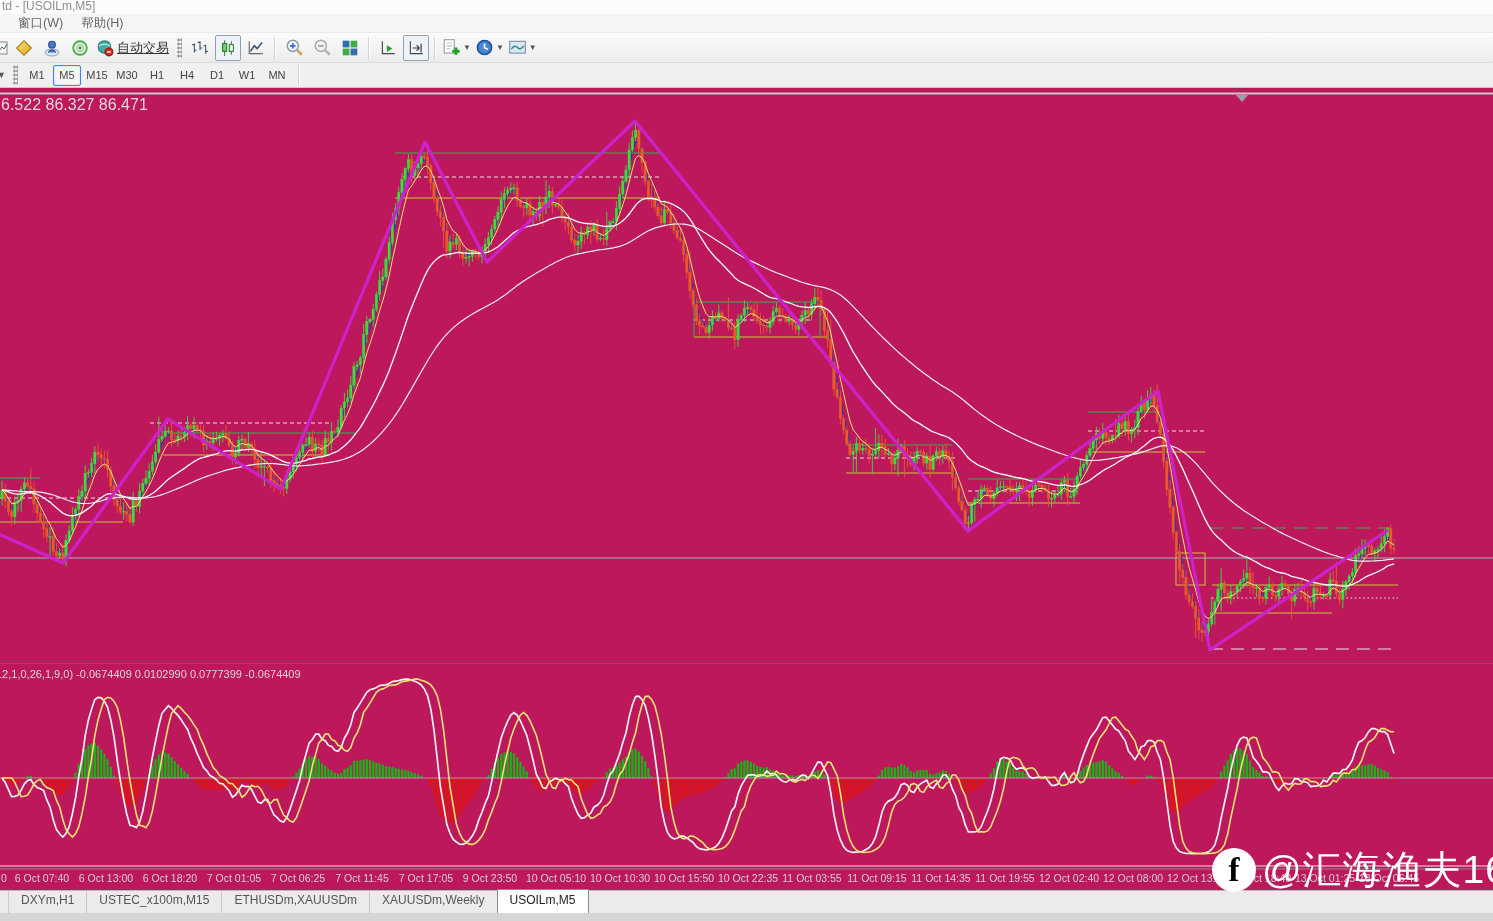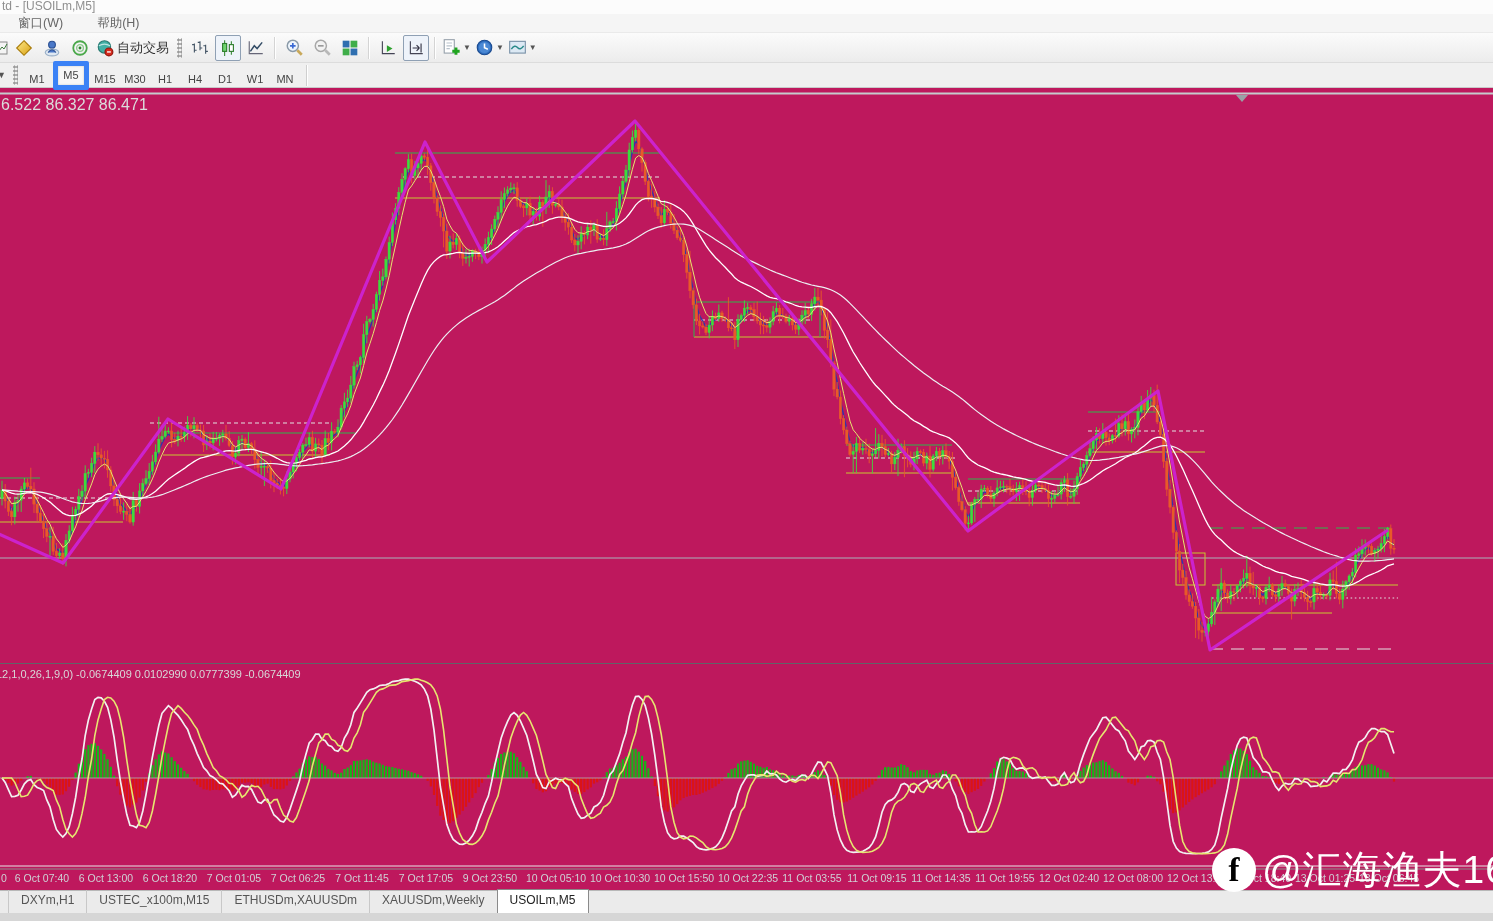--- a/index.html
+++ b/index.html
@@ -2,40 +2,40 @@
 <html><head>
 <meta charset="utf-8">
 <style>
   html,body{margin:0;padding:0;background:#333;}
   #window{position:relative;width:1493px;height:921px;background:#be185d;overflow:hidden;
           font-family:"Liberation Sans",sans-serif;}
   
   .titlebar{position:absolute;top:0;left:0;width:100%;height:14px;background:#fcfcfc;
             color:#8f8f8f;font-size:12px;line-height:13px;padding-left:2px;box-sizing:border-box;}
   .menubar{position:absolute;top:14px;left:0;width:100%;height:19px;background:#f5f5f5;
-           display:flex;align-items:center;gap:34px;padding-left:18px;box-sizing:border-box;
+           display:flex;align-items:center;gap:18px;padding-left:18px;box-sizing:border-box;
            font-size:12.5px;color:#666;border-bottom:1px solid #eaeaea;}
   .menubar .mi{cursor:default;}
   .toolbar{position:absolute;top:33px;left:0;width:100%;height:30px;
            background:linear-gradient(#fbfbfb,#ececec);display:flex;align-items:center;
            padding-left:0;box-sizing:border-box;border-bottom:1px solid #dcdcdc;}
   .tbtn{height:24px;min-width:24px;display:flex;align-items:center;justify-content:center;
         border:1px solid transparent;border-radius:2px;margin:0 1px;}
   .tbtn.sel{border:1px solid #8fa0b4;background:#eef3fa;}
   .tbtn svg{display:block;}
-  .atxt{font-size:13px;color:#333;margin-left:3px;}
+  .atxt{font-size:13px;color:#333;margin-left:3px;text-decoration:underline;}
   .caret{font-size:8px;color:#555;margin-left:2px;}
   .tsep{width:1px;height:22px;background:#d4d4d4;border-right:1px solid #fff;margin:0 4px;}
   .grip{width:5px;height:20px;margin:0 4px 0 6px;
         background-image:radial-gradient(#9a9a9a 1px,transparent 1.3px);background-size:3px 4px;}
   .tfbar{position:absolute;top:63px;left:0;width:100%;height:25px;background:#f0f0f0;
          display:flex;align-items:center;box-sizing:border-box;border-bottom:1px solid #c9c9c9;}
   .tfb{min-width:26px;height:19px;display:flex;align-items:center;justify-content:center;
        font-size:11px;color:#444;border:1px solid transparent;border-radius:2px;margin:0 1px;}
-  .tfb.active{background:#f7f7f7;border:5px solid #3b82f6;box-shadow:inset 0 0 2px #c0c0c0;}
+  .tfb.active{background:#f7f7f7;border:1px solid #3b82f6;box-shadow:inset 0 0 2px #c0c0c0;}
   .tfcaret{color:#555;font-size:9px;margin-left:-3px;width:10px;overflow:hidden;}
   .tfsep{width:1px;height:21px;background:#cfcfcf;border-right:1px solid #fff;margin-left:6px;}
   
   #chart-svg{position:absolute;top:88px;left:0;}
   svg text{font-family:"Liberation Sans",sans-serif;}
   .ohlc{position:absolute;top:96px;left:1px;color:#dcdcdc;font-size:16px;z-index:3;white-space:nowrap;}
   .oscl{position:absolute;top:668px;left:-4px;color:#d8d8d8;font-size:11px;z-index:3;white-space:nowrap;}
   
   .watermark{position:absolute;top:843px;left:1212px;display:flex;align-items:center;z-index:10;}
   .fb{width:44px;height:44px;border-radius:50%;background:#fff;display:flex;align-items:center;

